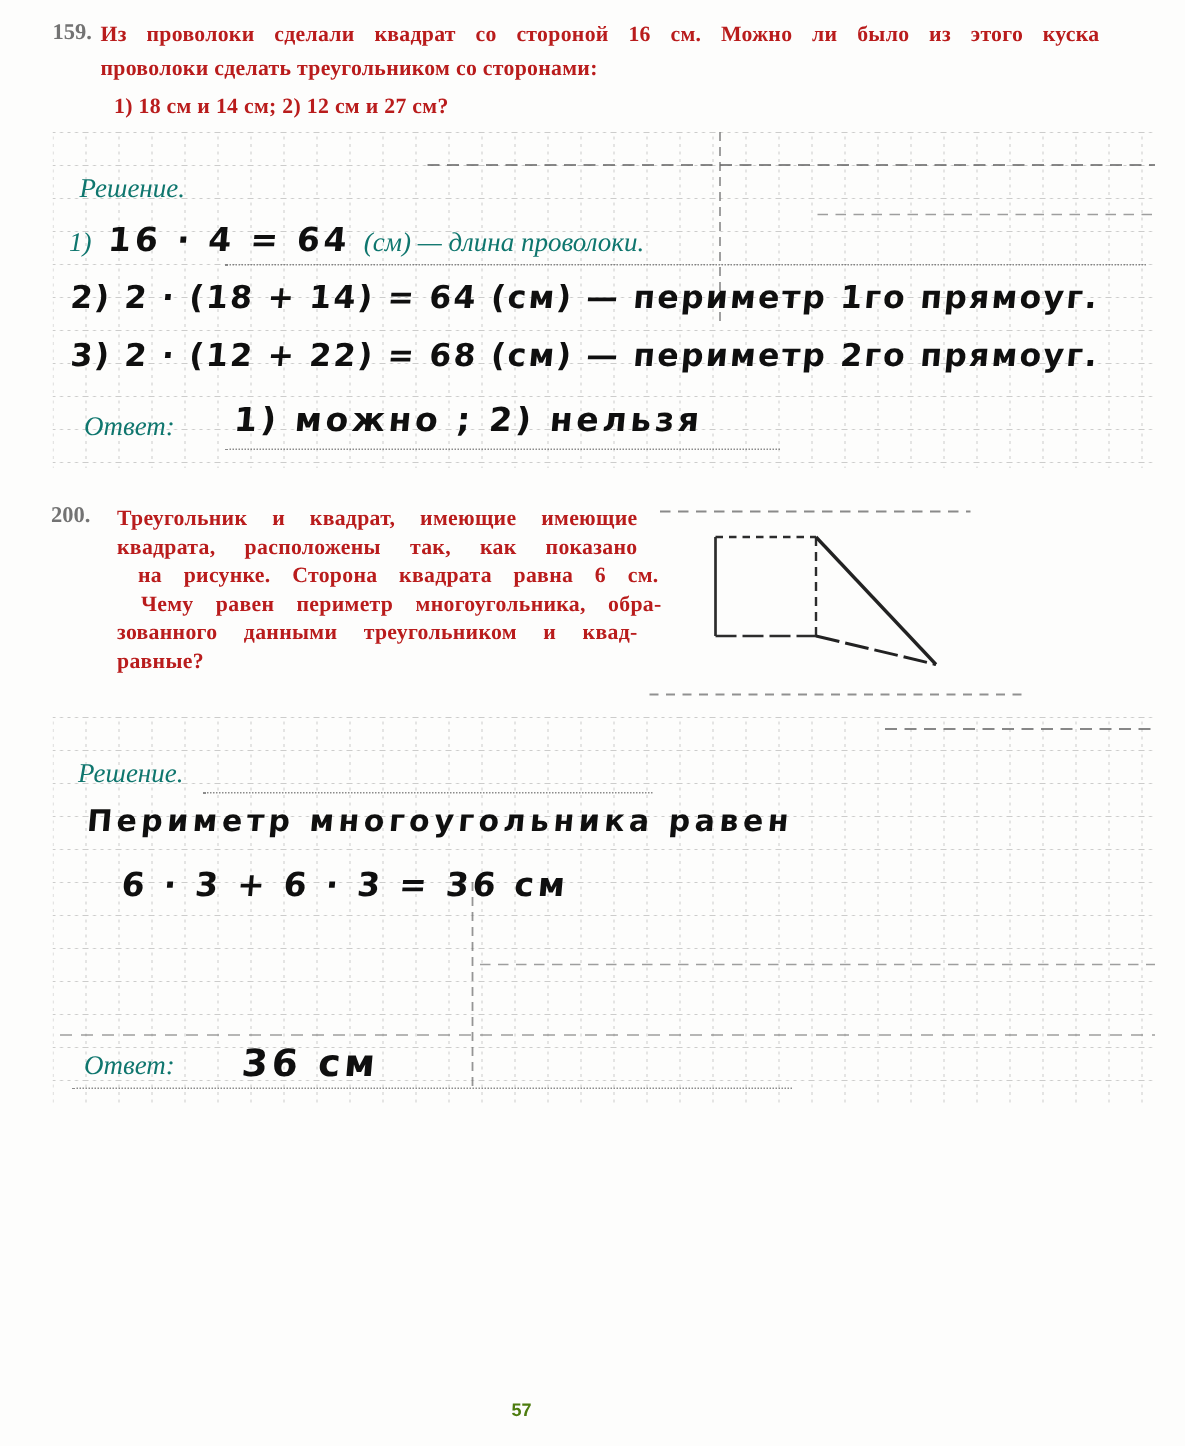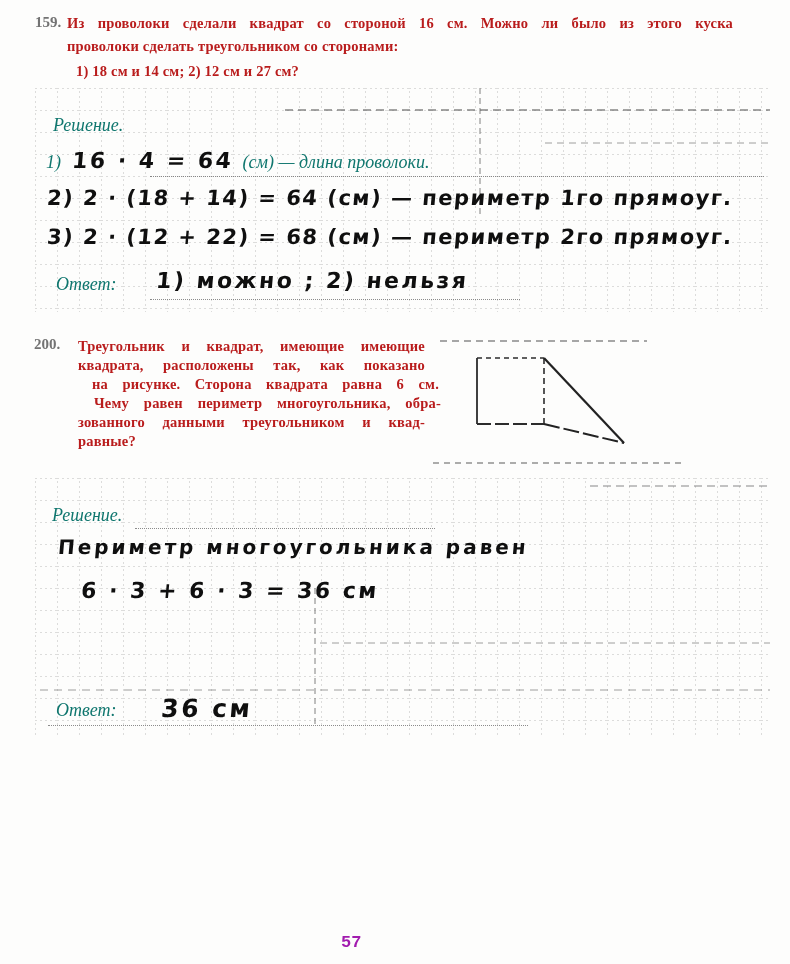--- a/index.html
+++ b/index.html
@@ -53,24 +53,24 @@
   .hw-xl { font-size:22px; letter-spacing:2.5px; }
 
   .row-baseline { display:flex; align-items:baseline; gap:10px; }
 
   .dotted-rule { border-bottom:1.5px dotted #6f6f6f; height:0; opacity:0.8; }
 
   .grid-area { position:absolute; }
   .grid-area svg { position:absolute; left:0; top:0; }
 
   .page-num {
-    font-family:Liberation Mono, monospace;
+    font-family:Liberation Sans, sans-serif;
     font-weight:700;
-    font-size:17px;
-    color:#a21caf;
+    font-size:12px;
+    color:#4d7c0f;
   }
 </style>
 </head>
 <body>
 
 <div class="abs prob-num" style="left:35px; top:14px;">159.</div>
 
 <div class="abs printed justify-line" style="left:67px; top:13px; width:666px;">Из проволоки сделали квадрат со стороной 16 см. Можно ли было из этого куска</div>
 <div class="abs printed" style="left:67px; top:36px; width:666px;">проволоки сделать треугольником со сторонами:</div>
 <div class="abs printed" style="left:76px; top:61px;">1) 18 см и 14 см;  2) 12 см и 27 см?</div>

